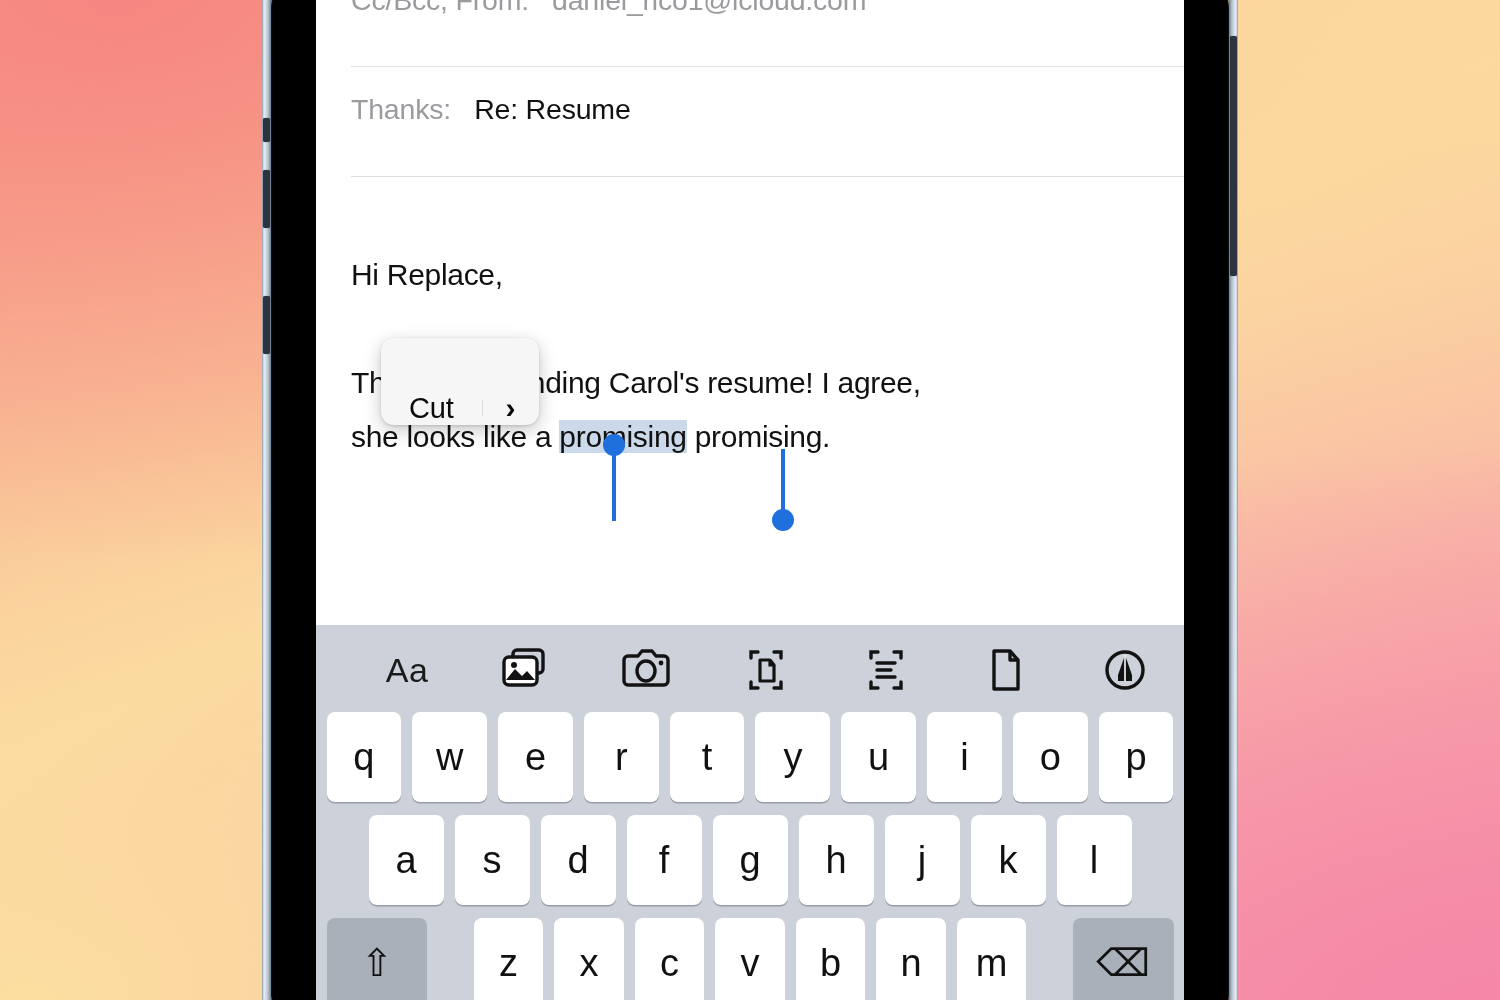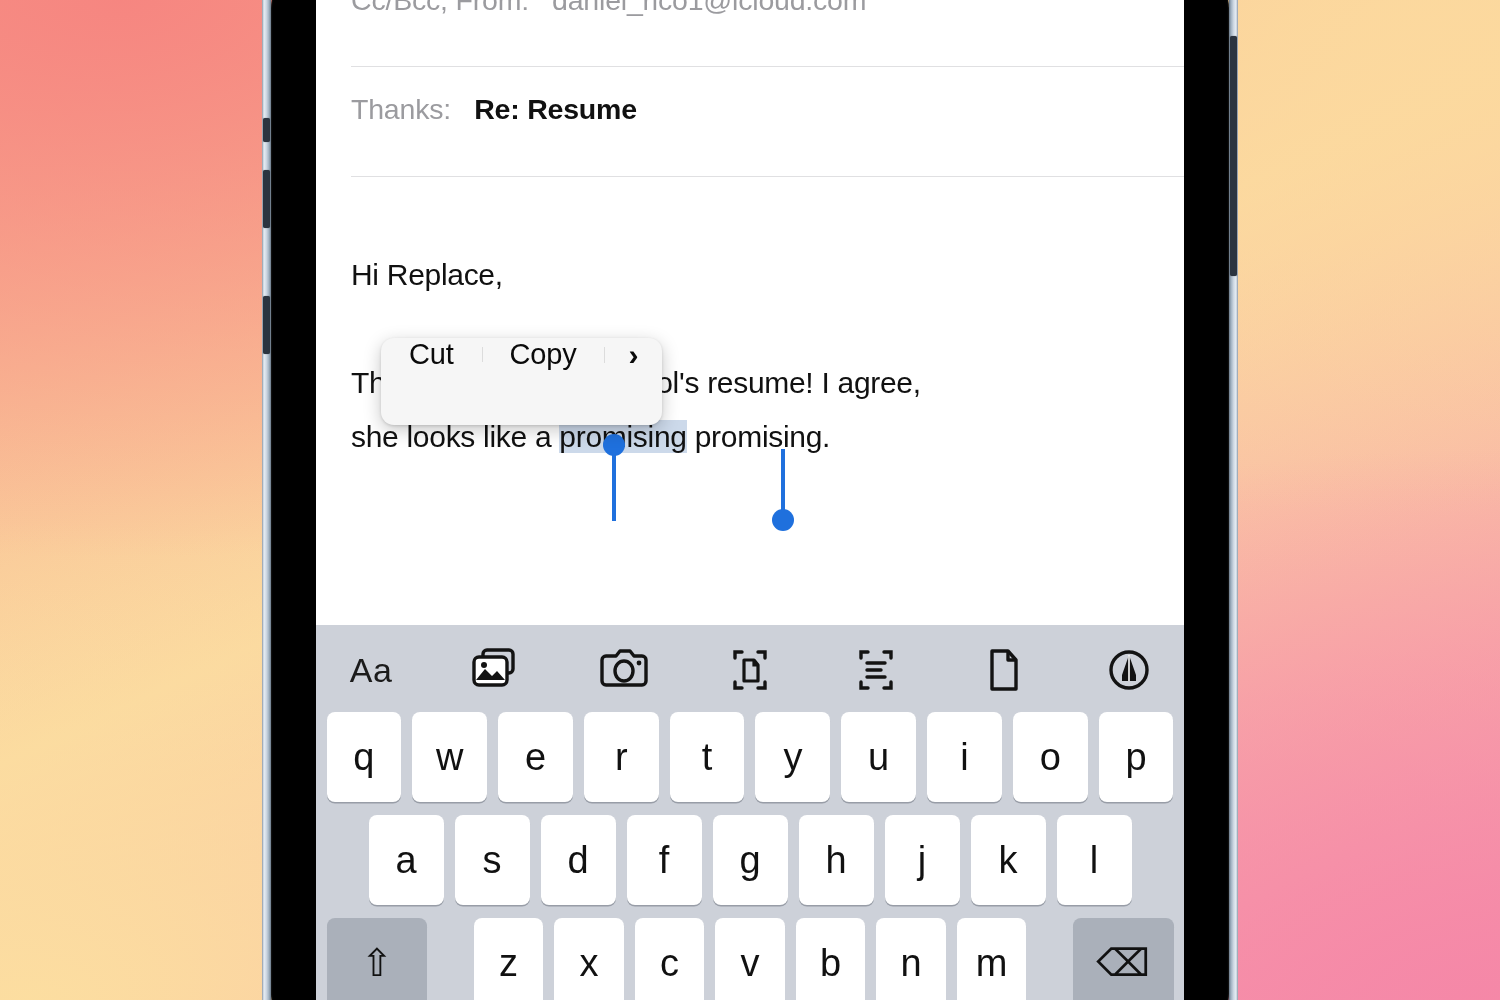--- a/index.html
+++ b/index.html
@@ -39,48 +39,48 @@
 
   
   #compose-area { position:absolute; left:0; top:0; width:868px; height:659px; background:#fff; }
   .divider { position:absolute; left:35px; width:833px; height:1px; background:#e0e0e2; }
 
   .field-label { color:#9b9b9f; }
   .field-value { color:#111; }
 
   #cc-row  { top:18px; left:35px; position:absolute; font-size:28.5px; letter-spacing:-0.2px; }
   #subject-row { top:127px; left:35px; position:absolute; font-size:28.5px; letter-spacing:-0.2px; }
-  #subject-row .field-value { font-weight:bold; }
+  #subject-row .field-value { font-weight:normal; }
 
   #body-text { position:absolute; left:35px; top:282px; width:800px;
                font-size:30px; line-height:54px; color:#111; letter-spacing:-0.3px; }
   .body-line { white-space:pre; }
 
   .sel-hl { background:#ccd9ea; }
 
   
   .handle-bar { position:absolute; width:4px; background:#1f70dd; }
   .handle-knob { position:absolute; width:22px; height:22px; border-radius:50%; background:#1f70dd; }
 
   
   #context-menu { position:absolute; left:65px; top:372px; height:87px;
-                  background:#f6f6f6; border-radius:13px; display:flex; align-items:flex-start;
+                  background:#f6f6f6; border-radius:13px; display:flex; align-items:flex-end;
                   box-shadow:0 5px 18px rgba(0,0,0,.22), 0 1px 3px rgba(0,0,0,.14); }
   .menu-item { display:flex; align-items:center; justify-content:center;
                font-size:29px; color:#0a0a0a; padding:0 28px; position:relative;
                letter-spacing:-0.2px; }
   .menu-item + .menu-item::before { content:""; position:absolute; left:0; top:9px; bottom:9px;
                width:1px; background:#dcdcdc; }
   .menu-item.chevron { padding:0 24px; font-size:30px; font-weight:bold; }
 
   
   #keyboard { position:absolute; left:0; top:659px; width:868px; height:411px; background:#cdd1d9; }
 
-  #kb-toolbar { position:absolute; left:0; top:0; width:868px; height:90px;
-                display:flex; align-items:center; justify-content:space-between; padding:0 24px; }
+  #kb-toolbar { position:absolute; left:16px; top:0; width:868px; height:90px;
+                display:flex; align-items:center; justify-content:space-between; padding:0 44px; }
   .tb-btn { width:62px; height:56px; display:flex; align-items:center; justify-content:center; color:#111; }
   .tb-btn .aa { font-size:34px; letter-spacing:0.5px; color:#1b1b1b; }
 
   .kb-row { position:absolute; left:0; width:868px; display:flex; }
   #kb-row-1 { top:87px;  padding:0 5px; }
   #kb-row-2 { top:190px; padding:0 47px; }
   #kb-row-3 { top:293px; padding:0 5px; }
 
   .key { height:90px; background:#fff; border-radius:8px; margin:0 5.5px;
          display:flex; align-items:center; justify-content:center;
@@ -131,21 +131,20 @@
         <div class="body-line"><span>she looks like a </span><span class="sel-hl">promising</span><span> promising.</span></div>
       </div>
 
       <div class="handle-bar" style="left:296px; top:483px; height:72px;"></div>
       <div class="handle-knob" style="left:287px; top:468px;"></div>
       <div class="handle-bar" style="left:465px; top:483px; height:72px;"></div>
       <div class="handle-knob" style="left:456px; top:543px;"></div>
 
       <div id="context-menu">
         <div class="menu-item">Cut</div>
-        <div class="menu-item">Copy</div>
         <div class="menu-item chevron">›</div>
       </div>
 
     </div>
 
     <div id="keyboard">
 
       <div id="kb-toolbar">
 
         <div class="tb-btn">

